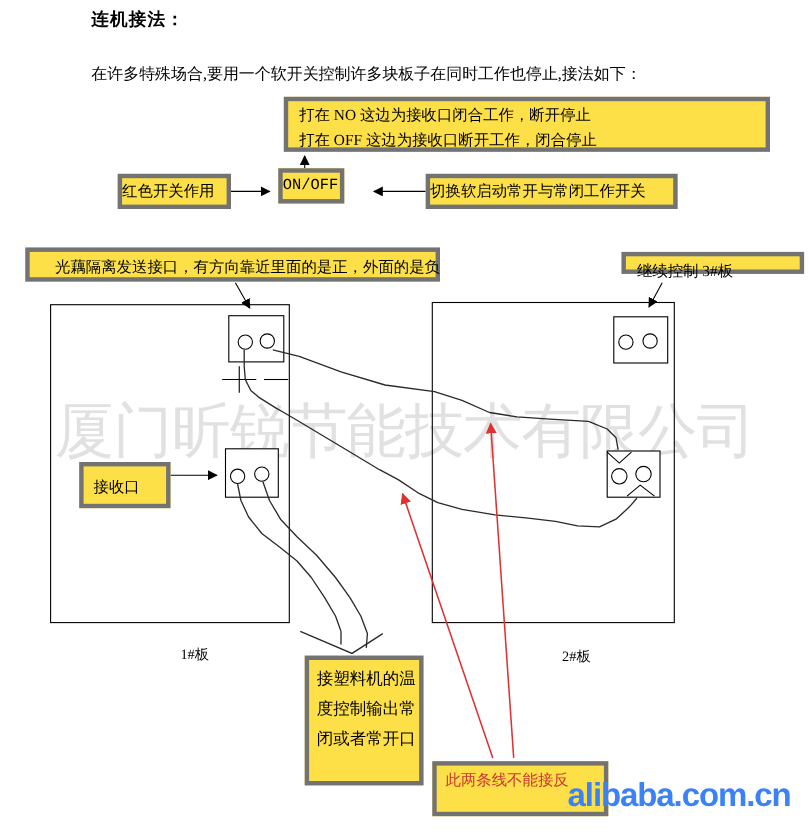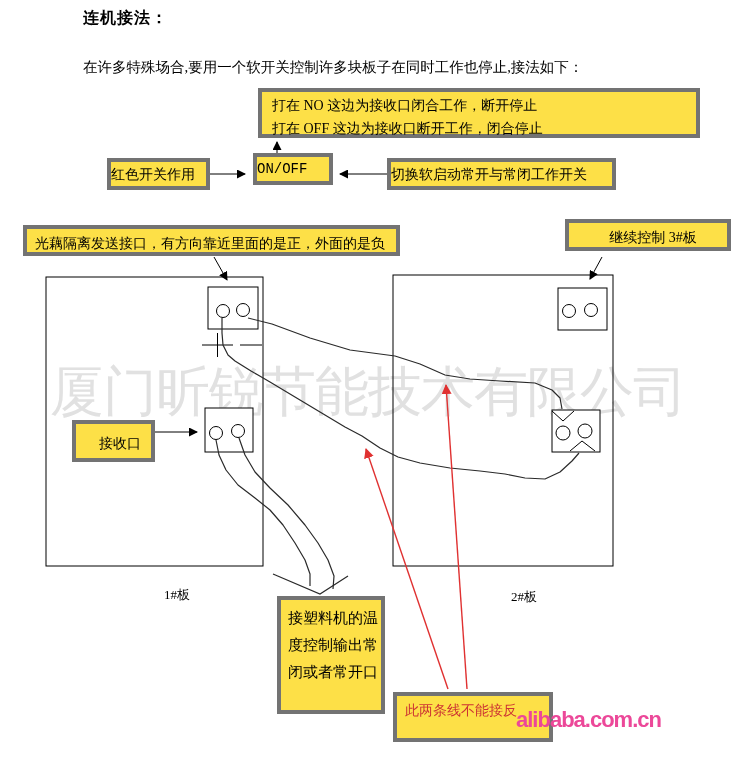--- a/index.html
+++ b/index.html
@@ -8,34 +8,34 @@
     font-family:"Liberation Serif","DejaVu Serif",serif;color:#000;
   }
   .box{
     position:absolute;border:4px solid #737373;background:#fde047;box-sizing:border-box;
     font-size:14px;line-height:1.5;
   }
   .center{display:flex;align-items:center;justify-content:flex-start;}
   .title{position:absolute;left:83px;top:8px;font-size:16px;font-weight:bold;letter-spacing:1px;}
   .intro{position:absolute;left:83px;top:58px;font-size:14.5px;white-space:nowrap;}
   .info-box{left:258px;top:88px;width:442px;height:50px;padding:2px 0 0 10px;line-height:23px;}
-  .onoff-box{left:253px;top:153px;width:80px;height:32px;font-family:"Liberation Mono","DejaVu Sans Mono",monospace;font-size:14px;}
+  .onoff-box{left:253px;top:153px;width:60px;height:32px;font-family:"Liberation Mono","DejaVu Sans Mono",monospace;font-size:14px;}
   .note-left{left:107px;top:158px;width:103px;height:32px;}
   .note-right{left:387px;top:158px;width:229px;height:32px;}
-  .opto-box{left:23px;top:225px;width:377px;height:31px;padding-left:8px;line-height:29px;white-space:nowrap;}
-  .continue-box{left:565px;top:219px;width:166px;height:32px;padding-left:10px;line-height:30px;text-align:center;}
-  .receive-box{left:72px;top:420px;width:83px;height:42px;padding-left:23px;line-height:40px;}
+  .opto-box{left:23px;top:225px;width:377px;height:31px;padding-left:23px;line-height:29px;white-space:nowrap;}
+  .continue-box{left:565px;top:229px;width:166px;height:20px;padding-left:10px;line-height:30px;}
+  .receive-box{left:72px;top:420px;width:83px;height:42px;padding-left:9px;line-height:40px;}
   .plastic-box{left:277px;top:596px;width:108px;height:118px;padding:5px 0 0 7px;font-size:15px;line-height:27px;}
   .warning-box{left:393px;top:692px;width:160px;height:50px;padding:4px 12px 0 8px;color:#CC3333;}
   .board-label{position:absolute;font-size:13px;margin-left:21px;}
   .lbl1{left:143px;top:586px;}
   .lbl2{left:490px;top:588px;}
   .alibaba{
-    position:absolute;left:516px;top:707px;font-size:22px;font-weight:bold;
-    font-family:"Liberation Sans","DejaVu Sans",sans-serif;color:#ec4899;letter-spacing:-1px;z-index:6;
+    position:absolute;left:516px;top:707px;font-size:30px;font-weight:bold;
+    font-family:"Liberation Sans","DejaVu Sans",sans-serif;color:#3b82f6;letter-spacing:-1px;z-index:6;
   }
   .watermark{
     position:absolute;left:50px;top:356px;font-size:54px;color:#E1E1E1;
     white-space:nowrap;z-index:0;letter-spacing:-1px;
   }
   svg.diagram{position:absolute;left:0;top:0;z-index:1;}
   .layer2{z-index:2;}
 </style>
 </head>
 <body>

